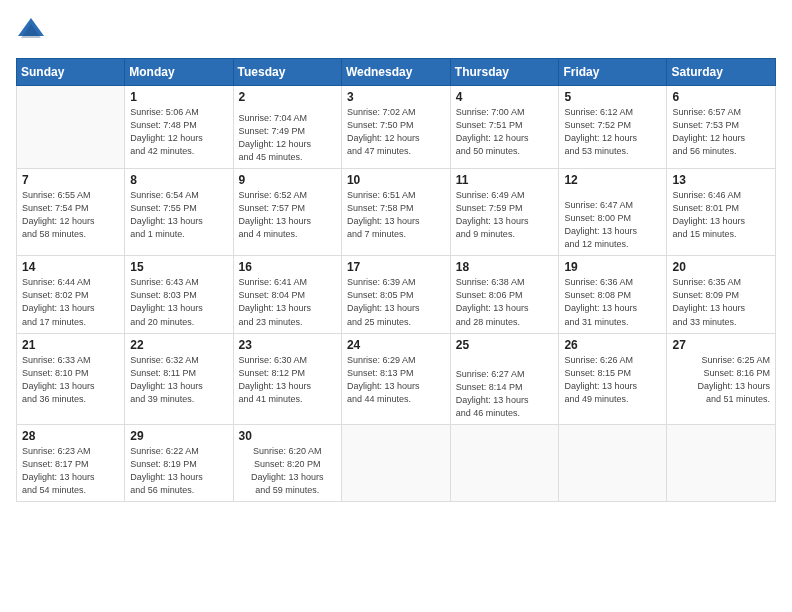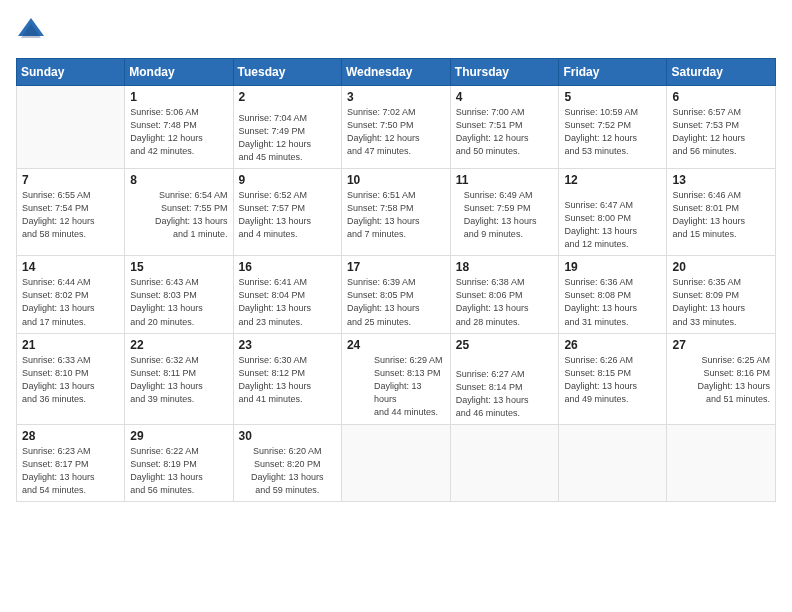--- a/index.html
+++ b/index.html
@@ -143,21 +143,21 @@
         </td>
         <td>
           <div class="day-number">4</div>
           <div class="day-info" style="white-space: pre-line;">Sunrise: 7:00 AM
 Sunset: 7:51 PM
 Daylight: 12 hours
 and 50 minutes.</div>
         </td>
         <td>
           <div class="day-number">5</div>
-          <div class="day-info" style="white-space: pre-line;">Sunrise: 10:59 AM
+          <div class="day-info" style="white-space: pre-line;">Sunrise: 6:12 AM
 Sunset: 7:52 PM
 Daylight: 12 hours
 and 53 minutes.</div>
         </td>
         <td>
           <div class="day-number">6</div>
           <div class="day-info" style="white-space: pre-line;">Sunrise: 6:57 AM
 Sunset: 7:53 PM
 Daylight: 12 hours
 and 56 minutes.</div>
@@ -166,42 +166,42 @@
       <tr>
         <td>
           <div class="day-number">7</div>
           <div class="day-info" style="white-space: pre-line;">Sunrise: 6:55 AM
 Sunset: 7:54 PM
 Daylight: 12 hours
 and 58 minutes.</div>
         </td>
         <td>
           <div class="day-number">8</div>
-          <div class="day-info" style="white-space: pre-line; text-align: right;">Sunrise: 6:54 AM
+          <div class="day-info" style="white-space: pre-line;">Sunrise: 6:54 AM
 Sunset: 7:55 PM
 Daylight: 13 hours
 and 1 minute.</div>
         </td>
         <td>
           <div class="day-number">9</div>
           <div class="day-info" style="white-space: pre-line;">Sunrise: 6:52 AM
 Sunset: 7:57 PM
 Daylight: 13 hours
 and 4 minutes.</div>
         </td>
         <td>
           <div class="day-number">10</div>
           <div class="day-info" style="white-space: pre-line;">Sunrise: 6:51 AM
 Sunset: 7:58 PM
 Daylight: 13 hours
 and 7 minutes.</div>
         </td>
         <td>
           <div class="day-number">11</div>
-          <div class="day-info" style="white-space: pre-line; margin-left: 8px;">Sunrise: 6:49 AM
+          <div class="day-info" style="white-space: pre-line;">Sunrise: 6:49 AM
 Sunset: 7:59 PM
 Daylight: 13 hours
 and 9 minutes.</div>
         </td>
         <td>
           <div class="day-number">12</div>
           <div class="day-info" style="white-space: pre-line; margin-top: 12px;">Sunrise: 6:47 AM
 Sunset: 8:00 PM
 Daylight: 13 hours
 and 12 minutes.</div>
@@ -282,21 +282,21 @@
         </td>
         <td>
           <div class="day-number">23</div>
           <div class="day-info" style="white-space: pre-line;">Sunrise: 6:30 AM
 Sunset: 8:12 PM
 Daylight: 13 hours
 and 41 minutes.</div>
         </td>
         <td>
           <div class="day-number">24</div>
-          <div class="day-info" style="white-space: pre-line; margin-left: 27px;">Sunrise: 6:29 AM
+          <div class="day-info" style="white-space: pre-line;">Sunrise: 6:29 AM
 Sunset: 8:13 PM
 Daylight: 13 hours
 and 44 minutes.</div>
         </td>
         <td>
           <div class="day-number">25</div>
           <div class="day-info" style="white-space: pre-line; margin-top: 16px;">Sunrise: 6:27 AM
 Sunset: 8:14 PM
 Daylight: 13 hours
 and 46 minutes.</div>

